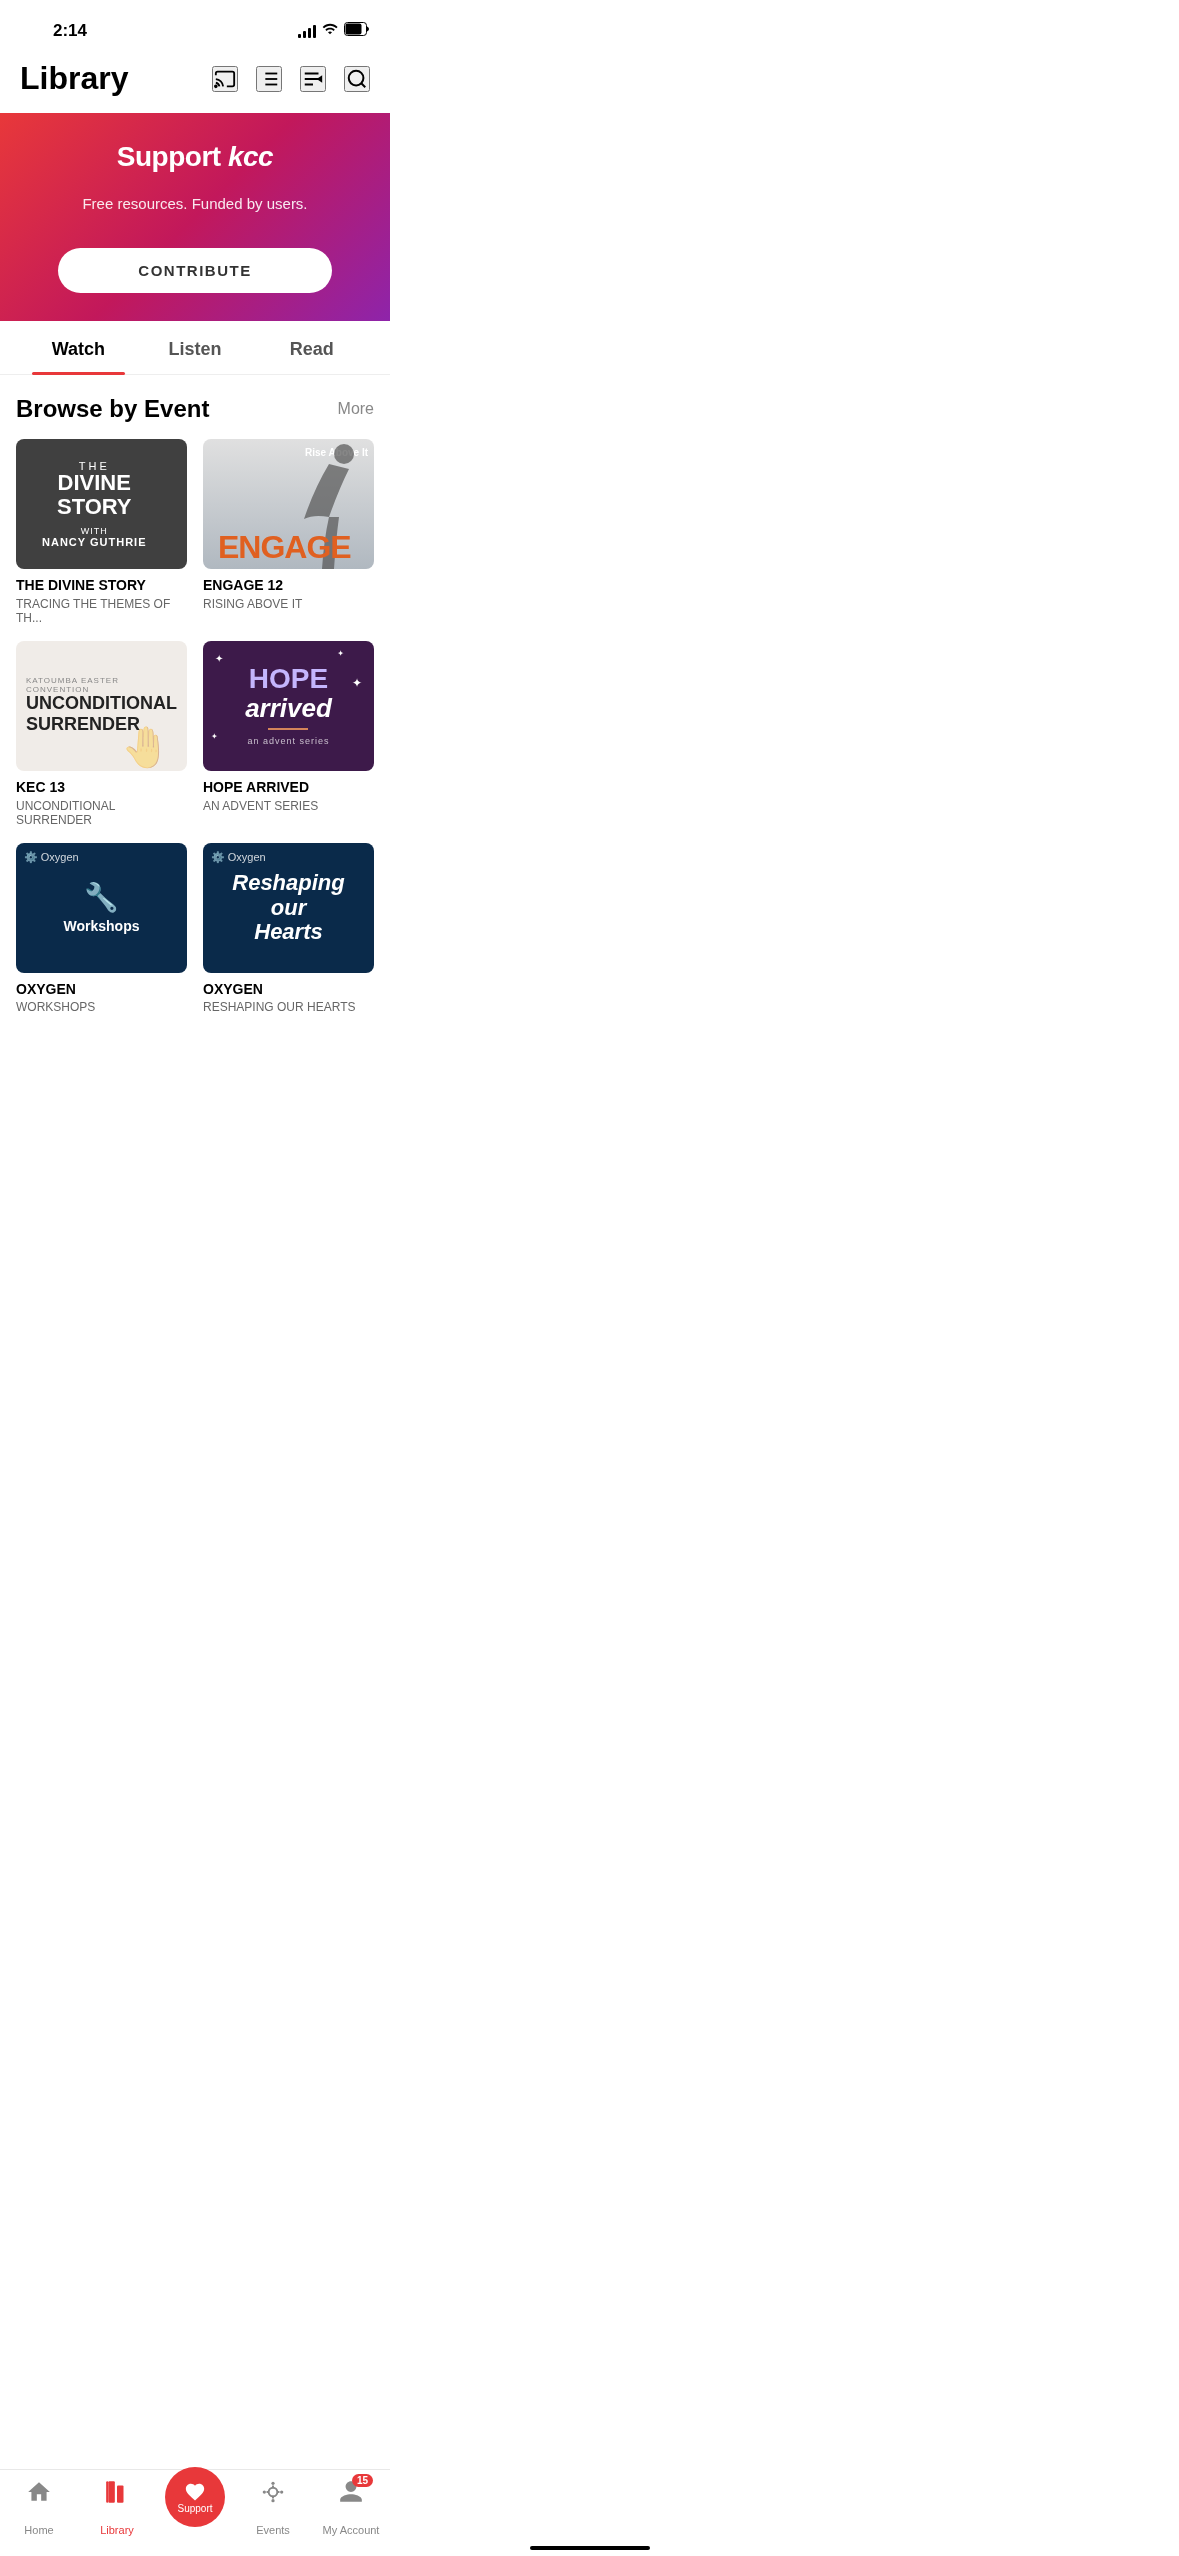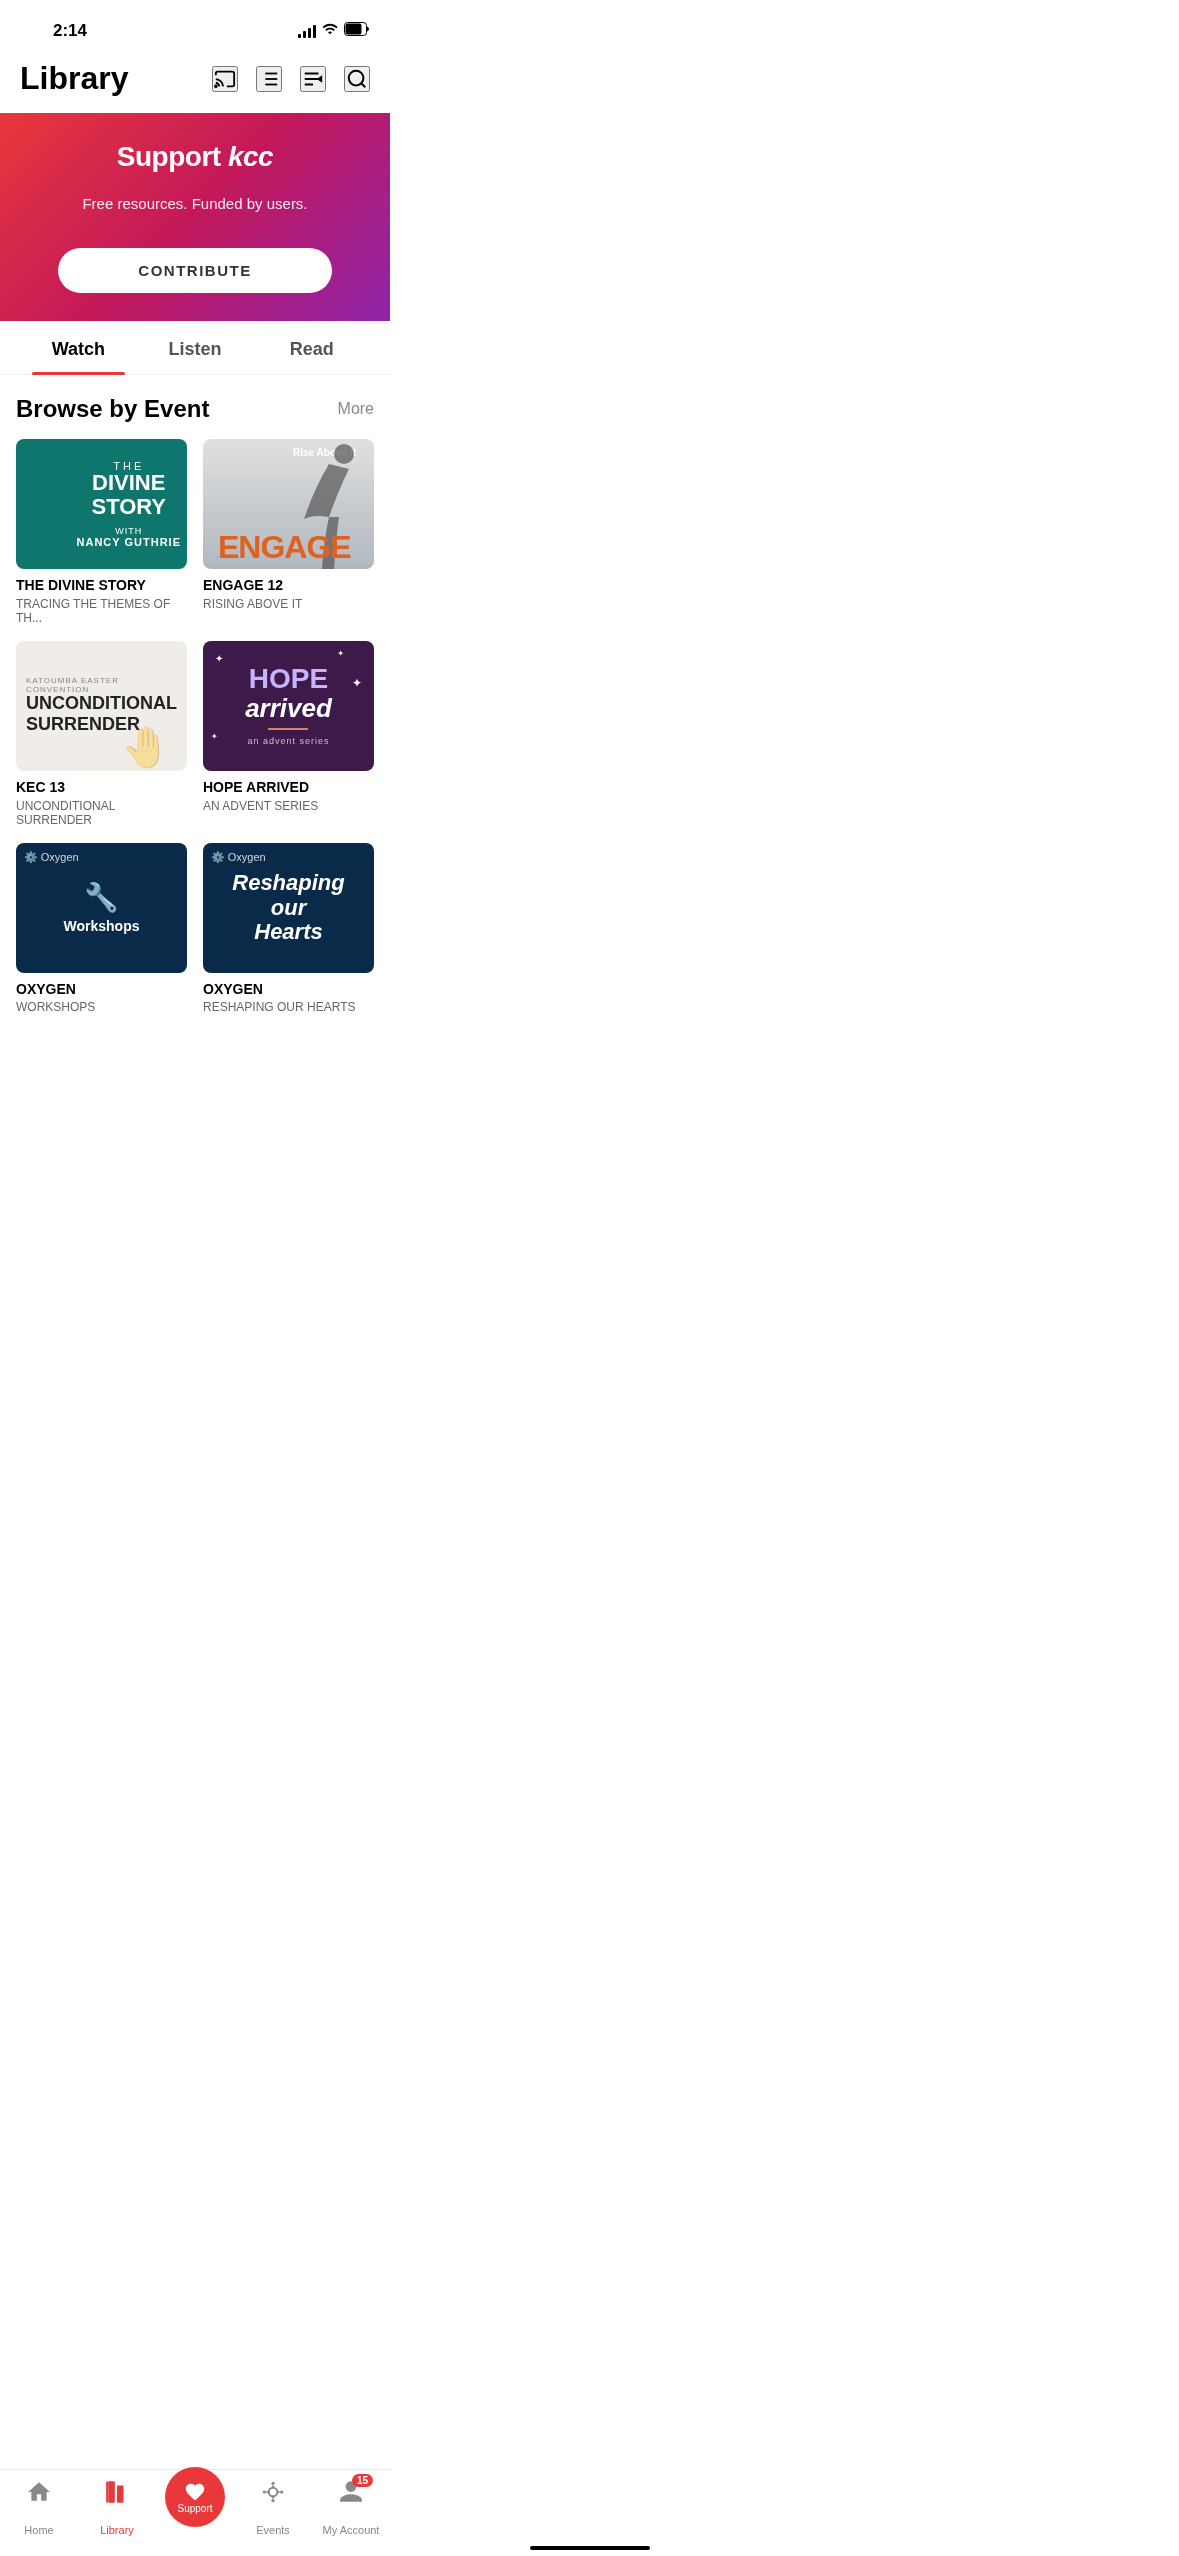--- a/index.html
+++ b/index.html
@@ -189,26 +189,26 @@
       line-height: 1.2;
     }
     .event-subtitle {
       font-size: 12px;
       color: #666;
       text-transform: uppercase;
     }
 
     
     .thumb-divine {
-      background: #0f766e;
-      display: flex;
-      align-items: center;
-      justify-content: flex-end;
+      background: #404040;
+      display: flex;
+      align-items: center;
+      justify-content: flex-start;
       height: 100%;
-      padding: 6px;
+      padding: 26px;
     }
     .thumb-divine-text {
       text-align: center;
       color: #fff;
     }
     .thumb-divine-text .the { font-size: 11px; font-weight: 500; letter-spacing: 3px; }
     .thumb-divine-text .divine { font-size: 22px; font-weight: 800; line-height: 1; }
     .thumb-divine-text .story { font-size: 22px; font-weight: 800; }
     .thumb-divine-text .with { font-size: 9px; letter-spacing: 1px; margin-top: 6px; }
     .thumb-divine-text .nancy { font-size: 11px; font-weight: 600; letter-spacing: 1px; }
@@ -225,21 +225,21 @@
     .thumb-engage-overlay {
       position: absolute;
       bottom: 0;
       left: 0;
       right: 0;
       padding: 6px 15px;
     }
     .thumb-engage-rise {
       position: absolute;
       top: 8px;
-      right: 18px;
+      right: 6px;
       font-size: 10px;
       color: #fff;
       font-weight: 600;
       text-align: right;
     }
     .thumb-engage-text {
       font-size: 32px;
       font-weight: 900;
       color: #e06020;
       letter-spacing: -1px;

